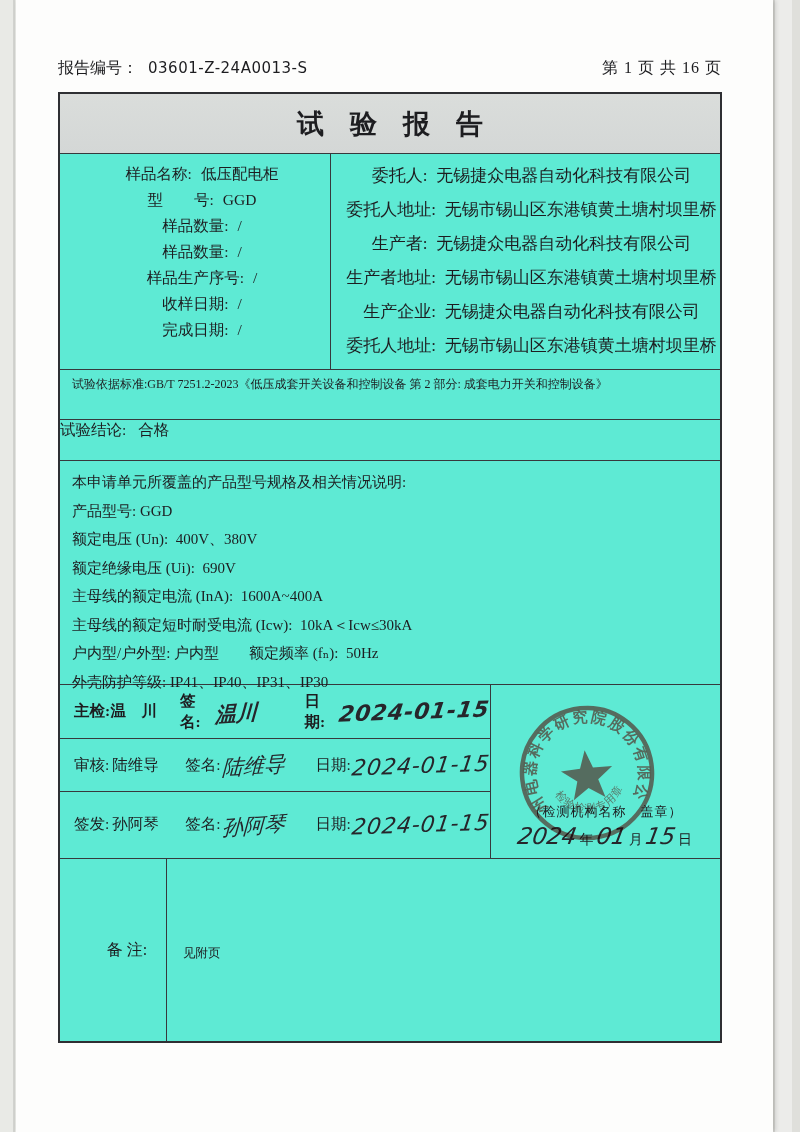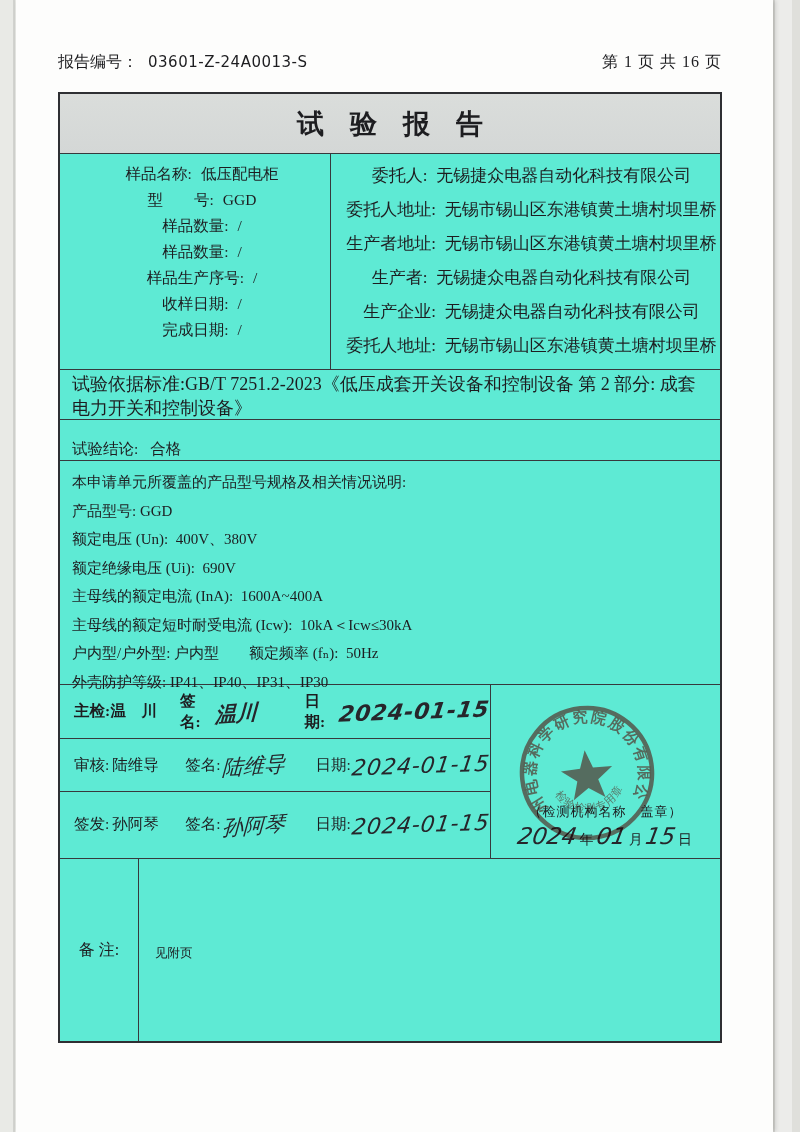--- a/index.html
+++ b/index.html
@@ -6,57 +6,57 @@
   body{background:#b9bab6;font-family:"Liberation Serif","DejaVu Serif",serif;}
   .canvas{position:relative;width:800px;height:1132px;background:#f0f0ee;overflow:hidden;color:#1d1d20;}
   
   .edge-left{position:absolute;left:0;top:0;width:16px;height:1132px;background:#e9eae6;}
   .edge-left-line{position:absolute;left:13px;top:0;width:2px;height:1132px;background:#d2d3cf;}
   .edge-right{position:absolute;left:775px;top:0;width:25px;height:1132px;background:#ececea;}
   .edge-right-line{position:absolute;left:773px;top:0;width:2px;height:1132px;background:#d8d8d4;}
   .edge-right-dark{position:absolute;left:792px;top:0;width:8px;height:1132px;background:#dfdfdb;}
   .paper{position:absolute;left:16px;top:0;width:757px;height:1132px;background:#fdfdfc;box-shadow:2px 0 5px rgba(0,0,0,.18);}
   
-  .doc-header{position:absolute;left:42px;top:52px;width:664px;display:flex;justify-content:space-between;font-size:16px;}
+  .doc-header{position:absolute;left:42px;top:58px;width:664px;display:flex;justify-content:space-between;font-size:16px;}
   .report-no .rn{margin-left:10px;letter-spacing:.5px;font-family:"DejaVu Sans","Liberation Sans",sans-serif;font-size:15px;}
   .page-info{letter-spacing:1px;}
   
   .dtable{position:absolute;left:42px;top:92px;width:664px;height:951px;border:2.5px solid #2e2f33;box-sizing:border-box;background:#5eead4;}
   .row{position:relative;box-sizing:border-box;border-bottom:1.5px solid #37383c;}
   .title-bar{height:60px;background:linear-gradient(180deg,#dadddb,#d4d7d6);display:flex;align-items:center;justify-content:center;}
   .title-bar span{font-size:27px;font-weight:bold;letter-spacing:26px;text-indent:26px;}
   .info-row{height:216px;display:flex;text-align:center;}
   .cell{box-sizing:border-box;}
   .info-left{width:271px;border-right:1.5px solid #37383c;padding:7px 0 0 14px;}
   .info-left .iline{line-height:26px;font-size:15.5px;white-space:pre-wrap;}
   .info-right{flex:1;padding:5px 0 0 12px;}
   .info-right .iline{line-height:34px;font-size:17px;white-space:pre-wrap;}
   .iline .val{margin-left:9px;}
-  .standard-row{height:50px;padding:2px 17px 0 12px;font-size:18px;line-height:24px;}
-  .conclusion-row{height:41px;display:flex;align-items:flex-end;padding-left:12px;font-size:15.5px;}
+  .standard-row{height:50px;padding:2px 17px 0 12px;font-size:12px;line-height:24px;}
+  .conclusion-row{height:41px;display:flex;align-items:flex-start;padding-left:0;font-size:15.5px;}
   .conclusion-row .val{margin-left:12px;}
   .coverage-row{height:224px;padding:7px 12px 0 12px;font-size:15px;}
   .cov-line{line-height:28.5px;white-space:pre-wrap;}
   .sig-section{height:174px;display:flex;}
   .sig-left{width:430px;border-right:1.5px solid #37383c;display:flex;flex-direction:column;}
   .sig-row{box-sizing:border-box;display:flex;align-items:center;padding-left:14px;font-size:15.5px;border-bottom:1.5px solid #37383c;}
   .sig-row:last-child{border-bottom:none;}
   .sig-row-1{height:54px;font-weight:bold;}.sig-row-2{height:53px;}.sig-row-3{height:65.5px;}
   .sig-role{width:48px;}
   .sig-name{width:92px;white-space:pre-wrap;}
   .sig-lab{width:46px;}
   .hw{font-family:"DejaVu Sans","Liberation Sans",sans-serif;font-style:italic;color:#26262b;}
   .hw-name{width:118px;font-size:21px;transform:rotate(-4deg) skewX(-6deg);white-space:nowrap;overflow:visible;}
   .hw-date{font-size:22px;transform:rotate(-2deg) skewX(-10deg);letter-spacing:1px;white-space:nowrap;}
   .stamp-cell{flex:1;position:relative;}
   .stamp-caption{position:absolute;left:0;top:118px;width:100%;text-align:center;font-size:13px;letter-spacing:1px;z-index:1;}
   .stamp-date{position:absolute;left:24px;top:138px;display:flex;align-items:baseline;z-index:1;font-size:14px;}
   .stamp-date .hw{font-size:23px;margin:0 3px;transform:skewX(-10deg);}
   .stamp-svg{position:absolute;left:6px;top:-2px;width:180px;height:180px;z-index:2;mix-blend-mode:multiply;opacity:.88;transform:rotate(-6deg);}
-  .remark-row{height:182px;display:flex;border-bottom:none;}
+  .remark-row{height:182px;display:flex;border-bottom:none;margin-left:28px;}
   .remark-label{width:79px;border-right:1.5px solid #37383c;display:flex;align-items:center;justify-content:center;font-size:16px;box-sizing:border-box;}
   .remark-value{flex:1;padding:86px 0 0 16px;font-size:12.5px;}
 </style>
 </head>
 <body>
 
 <div class="canvas">
   <div class="edge-left"></div>
   <div class="edge-left-line"></div>
   <div class="edge-right"></div>
@@ -84,22 +84,22 @@
           <div class="iline"><span>型　　号:</span><span class="val">GGD</span></div>
           <div class="iline"><span>样品数量:</span><span class="val">/</span></div>
           <div class="iline"><span>样品数量:</span><span class="val">/</span></div>
           <div class="iline"><span>样品生产序号:</span><span class="val">/</span></div>
           <div class="iline"><span>收样日期:</span><span class="val">/</span></div>
           <div class="iline"><span>完成日期:</span><span class="val">/</span></div>
         </div>
         <div class="cell info-right">
           <div class="iline"><span>委托人:</span><span class="val">无锡捷众电器自动化科技有限公司</span></div>
           <div class="iline"><span>委托人地址:</span><span class="val">无锡市锡山区东港镇黄土塘村坝里桥</span></div>
+          <div class="iline"><span>生产者:</span><span class="val">无锡捷众电器自动化科技有限公司</span></div>
           <div class="iline"><span>生产者地址:</span><span class="val">无锡市锡山区东港镇黄土塘村坝里桥</span></div>
-          <div class="iline"><span>生产者:</span><span class="val">无锡捷众电器自动化科技有限公司</span></div>
           <div class="iline"><span>生产企业:</span><span class="val">无锡捷众电器自动化科技有限公司</span></div>
           <div class="iline"><span>委托人地址:</span><span class="val">无锡市锡山区东港镇黄土塘村坝里桥</span></div>
         </div>
       </div>
 
       <div class="row standard-row">
         <span>试验依据标准:</span><span>GB/T 7251.2-2023《低压成套开关设备和控制设备 第 2 部分: 成套电力开关和控制设备》</span>
       </div>
 
       <div class="row conclusion-row">

